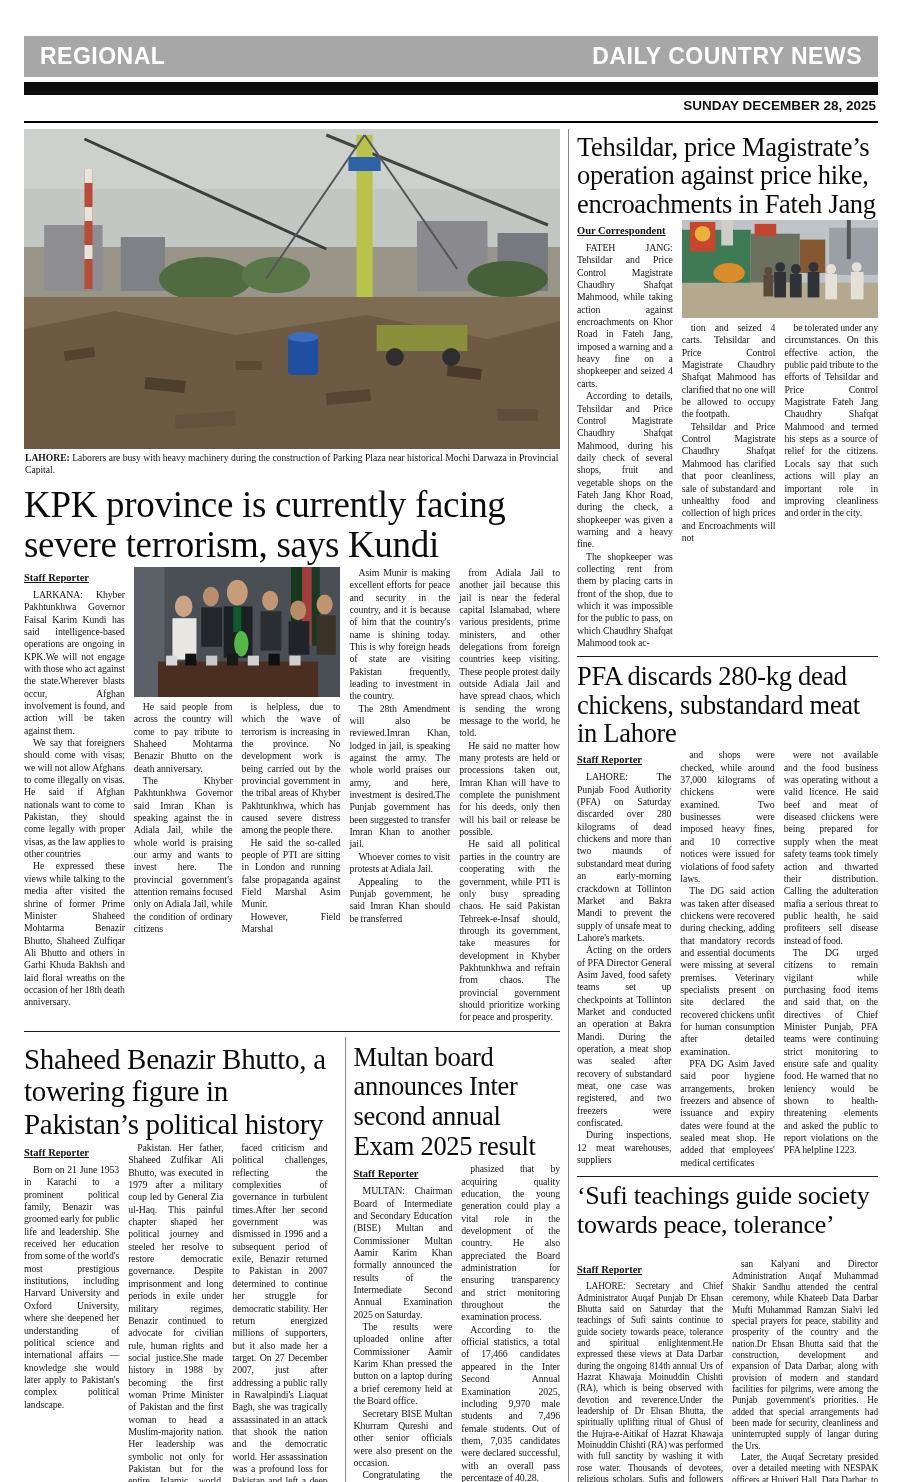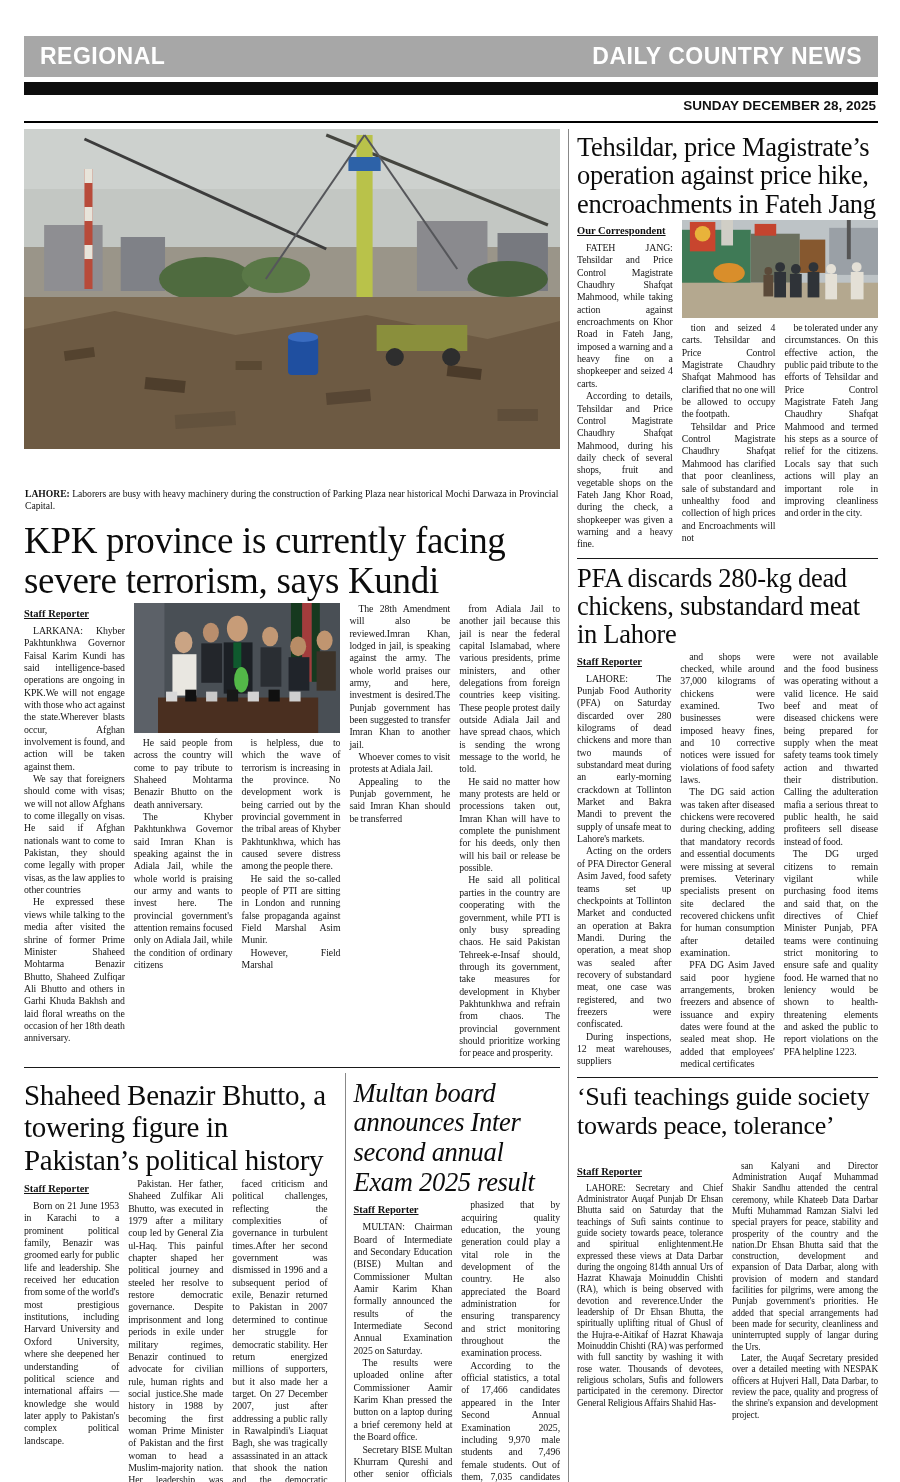--- a/index.html
+++ b/index.html
@@ -22,36 +22,36 @@
   h1,h2{font-family:"Liberation Serif",serif;font-weight:400;margin:0;color:#0c0c0c;letter-spacing:-.3px;}
   .byline{font-weight:bold;text-decoration:underline;font-size:10.5px;margin:4px 0 6px;display:inline-block;}
   .cols{display:flex;gap:9px;align-items:stretch;}
   .col{flex:1;min-width:0;}
   .bodytext p{
     margin:0;text-indent:9px;text-align:justify;font-size:9.8px;line-height:1.26;
     letter-spacing:-.1px;word-spacing:-.2px;color:#151515;
   }
   .small p{font-size:9.3px;line-height:1.22;}
   .rule-h{border:none;border-top:1.5px solid #1a1a1a;margin:7px 0 5px;}
-  .caption{font-size:9.6px;padding:3px 1px 2px;line-height:1.2;margin-top:36px;}
+  .caption{font-size:9.6px;padding:3px 1px 2px;line-height:1.2;}
   .caption b{font-weight:bold;}
   figure{margin:0;}
   .photo{display:block;width:100%;}
   
   .main-row{display:flex;margin-top:6px;}
   .left-col{width:536px;flex:none;padding-right:8px;}
   .right-col{flex:1;min-width:0;border-left:1px solid #888;padding-left:8px;}
   .v-sep{border-left:1px solid #888;padding-left:8px;margin-left:8px;}
   
   .h-kpk{font-size:37px;line-height:1.08;margin:8px 0 2px;}
   .h-teh{font-size:26.5px;line-height:1.07;margin:4px 0 2px;}
   .h-pfa{font-size:26.5px;line-height:1.07;margin:2px 0 2px;}
   .h-sufi{font-size:26px;line-height:1.1;margin:2px 0 20px;}
   .h-ben{font-size:29px;line-height:1.12;margin:6px 0 2px;}
-  .h-mul{font-size:26.5px;line-height:1.12;margin:6px 0 2px;font-style:italic;}
+  .h-mul{font-size:26.5px;line-height:1.12;margin:6px 0 2px;}
   
   .mid-photo{margin-bottom:4px;}
 </style>
 </head>
 <body>
 
 <div class="page">
 
   <header>
     <div class="mast-bar">
@@ -157,20 +157,21 @@
                   <p>The Khyber Pakhtunkhwa Governor said Imran Khan is speaking against the in Adiala Jail, while the whole world is praising our army and wants to invest here. The provincial government's attention remains focused only on Adiala Jail, while the condition of ordinary citizens</p>
                 </div>
               <div class="col">
                   <p>is helpless, due to which the wave of terrorism is increasing in the province. No development work is being carried out by the provincial government in the tribal areas of Khyber Pakhtunkhwa, which has caused severe distress among the people there.</p>
                   <p>He said the so-called people of PTI are sitting in London and running false propaganda against Field Marshal Asim Munir.</p>
                   <p>However, Field Marshal</p>
                 </div>
             </div>
           </div>
           <div class="col">
+              <p>Asim Munir is making excellent efforts for peace and security in the country, and it is because of him that the country's name is shining today. This is why foreign heads of state are visiting Pakistan frequently, leading to investment in the country.</p>
               <p>The 28th Amendment will also be reviewed.Imran Khan, lodged in jail, is speaking against the army. The whole world praises our army, and here, investment is desired.The Punjab government has been suggested to transfer Imran Khan to another jail.</p>
               <p>Whoever comes to visit protests at Adiala Jail.</p>
               <p>Appealing to the Punjab government, he said Imran Khan should be transferred</p>
             </div>
           <div class="col">
               <p>from Adiala Jail to another jail because this jail is near the federal capital Islamabad, where various presidents, prime ministers, and other delegations from foreign countries keep visiting. These people protest daily outside Adiala Jail and have spread chaos, which is sending the wrong message to the world, he told.</p>
               <p>He said no matter how many protests are held or processions taken out, Imran Khan will have to complete the punishment for his deeds, only then will his bail or release be possible.</p>
               <p>He said all political parties in the country are cooperating with the government, while PTI is only busy spreading chaos. He said Pakistan Tehreek-e-Insaf should, through its government, take measures for development in Khyber Pakhtunkhwa and refrain from chaos. The provincial government should prioritize working for peace and prosperity.</p>
             </div>
         </div>
@@ -222,20 +223,21 @@
     <section class="right-col">
 
       <article>
         <h2 class="h-teh">Tehsildar, price Magistrate’s operation against price hike, encroachments in Fateh Jang</h2>
         <div class="cols bodytext">
           <div class="col">
             <span class="byline">Our Correspondent</span>
             <div>
                 <p>FATEH JANG: Tehsildar and Price Control Magistrate Chaudhry Shafqat Mahmood, while taking action against encroachments on Khor Road in Fateh Jang, imposed a warning and a heavy fine on a shopkeeper and seized 4 carts.</p>
                 <p>According to details, Tehsildar and Price Control Magistrate Chaudhry Shafqat Mahmood, during his daily check of several shops, fruit and vegetable shops on the Fateh Jang Khor Road, during the check, a shopkeeper was given a warning and a heavy fine.</p>
+                <p>The shopkeeper was collecting rent from them by placing carts in front of the shop, due to which it was impossible for the public to pass, on which Chaudhry Shafqat Mahmood took ac-</p>
               </div>
           </div>
           <div class="col" style="flex:2.05;">
             <div class="mid-photo">
               <svg class="photo" viewBox="0 0 200 100" preserveAspectRatio="none" height="98">
                 <rect width="200" height="100" fill="#bdc3c6"></rect>
                 <rect x="0" y="10" width="70" height="55" fill="#3f7a56"></rect>
                 <rect x="8" y="2" width="26" height="30" fill="#c8452e"></rect>
                 <circle cx="21" cy="14" r="8" fill="#e8b33a"></circle>
                 <rect x="40" y="0" width="12" height="26" fill="#d0cec6"></rect>

